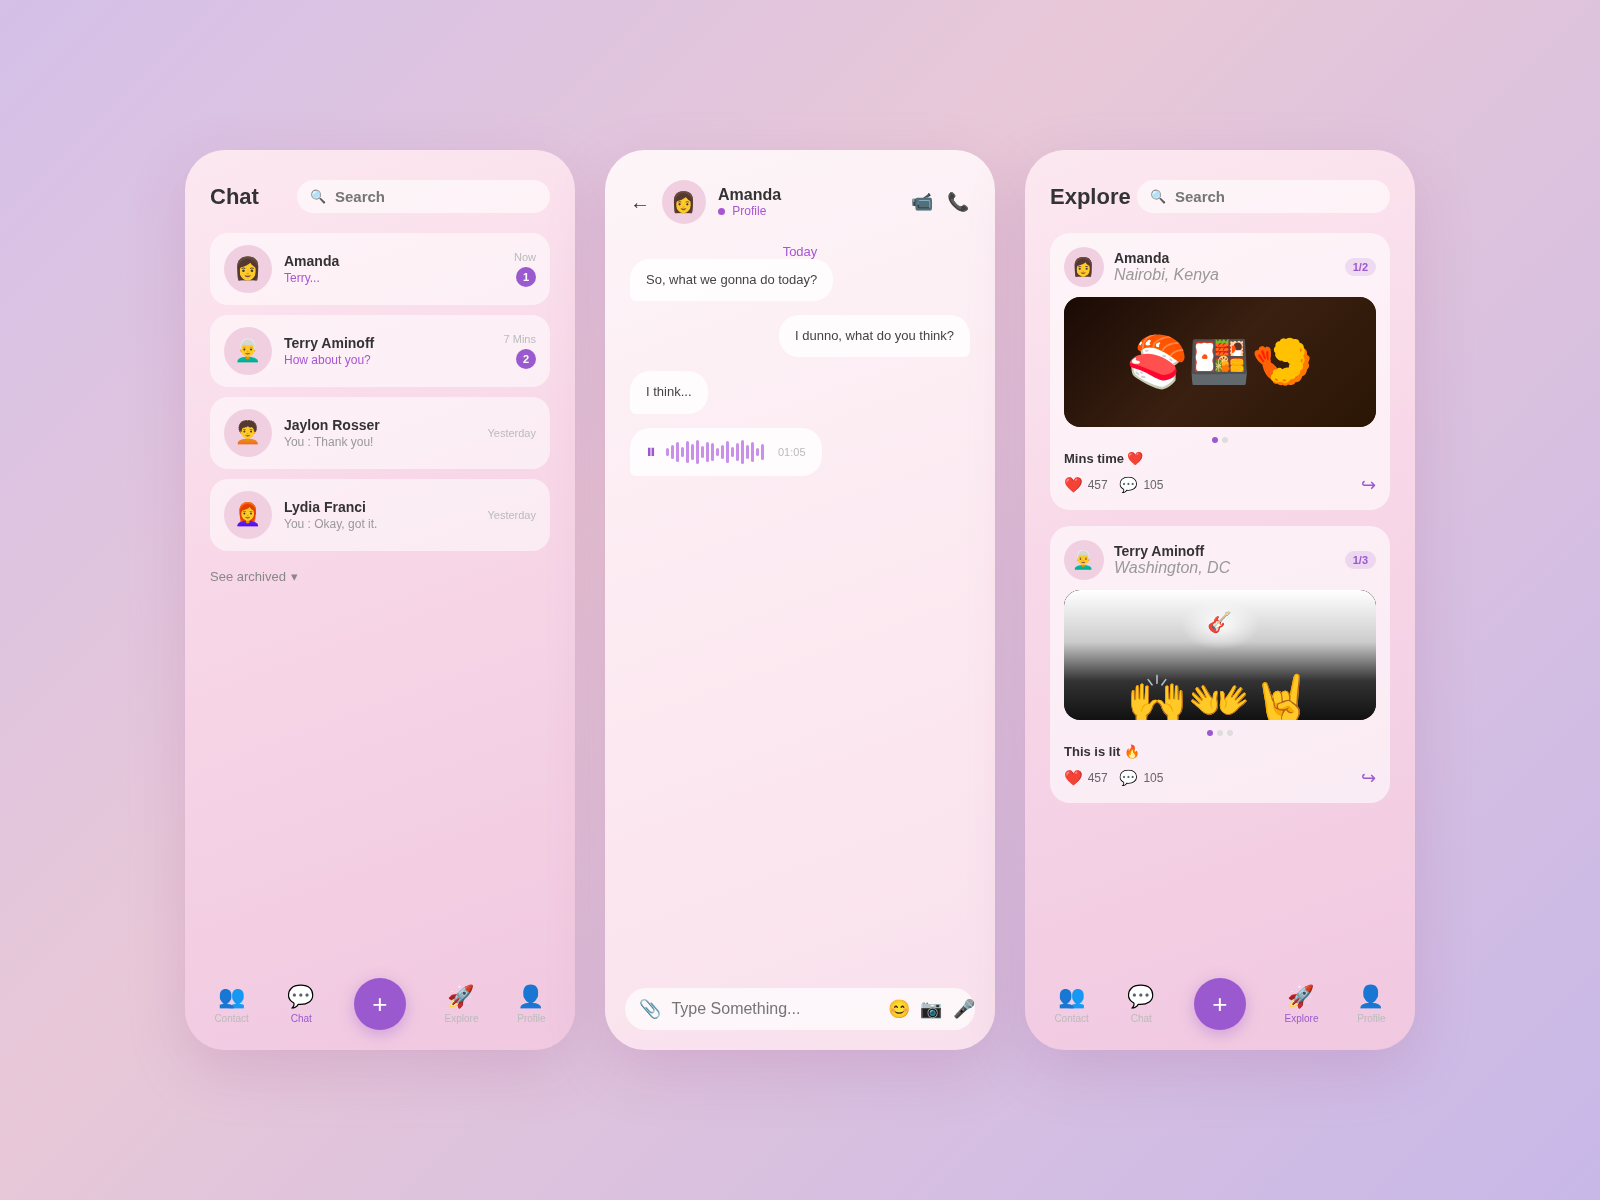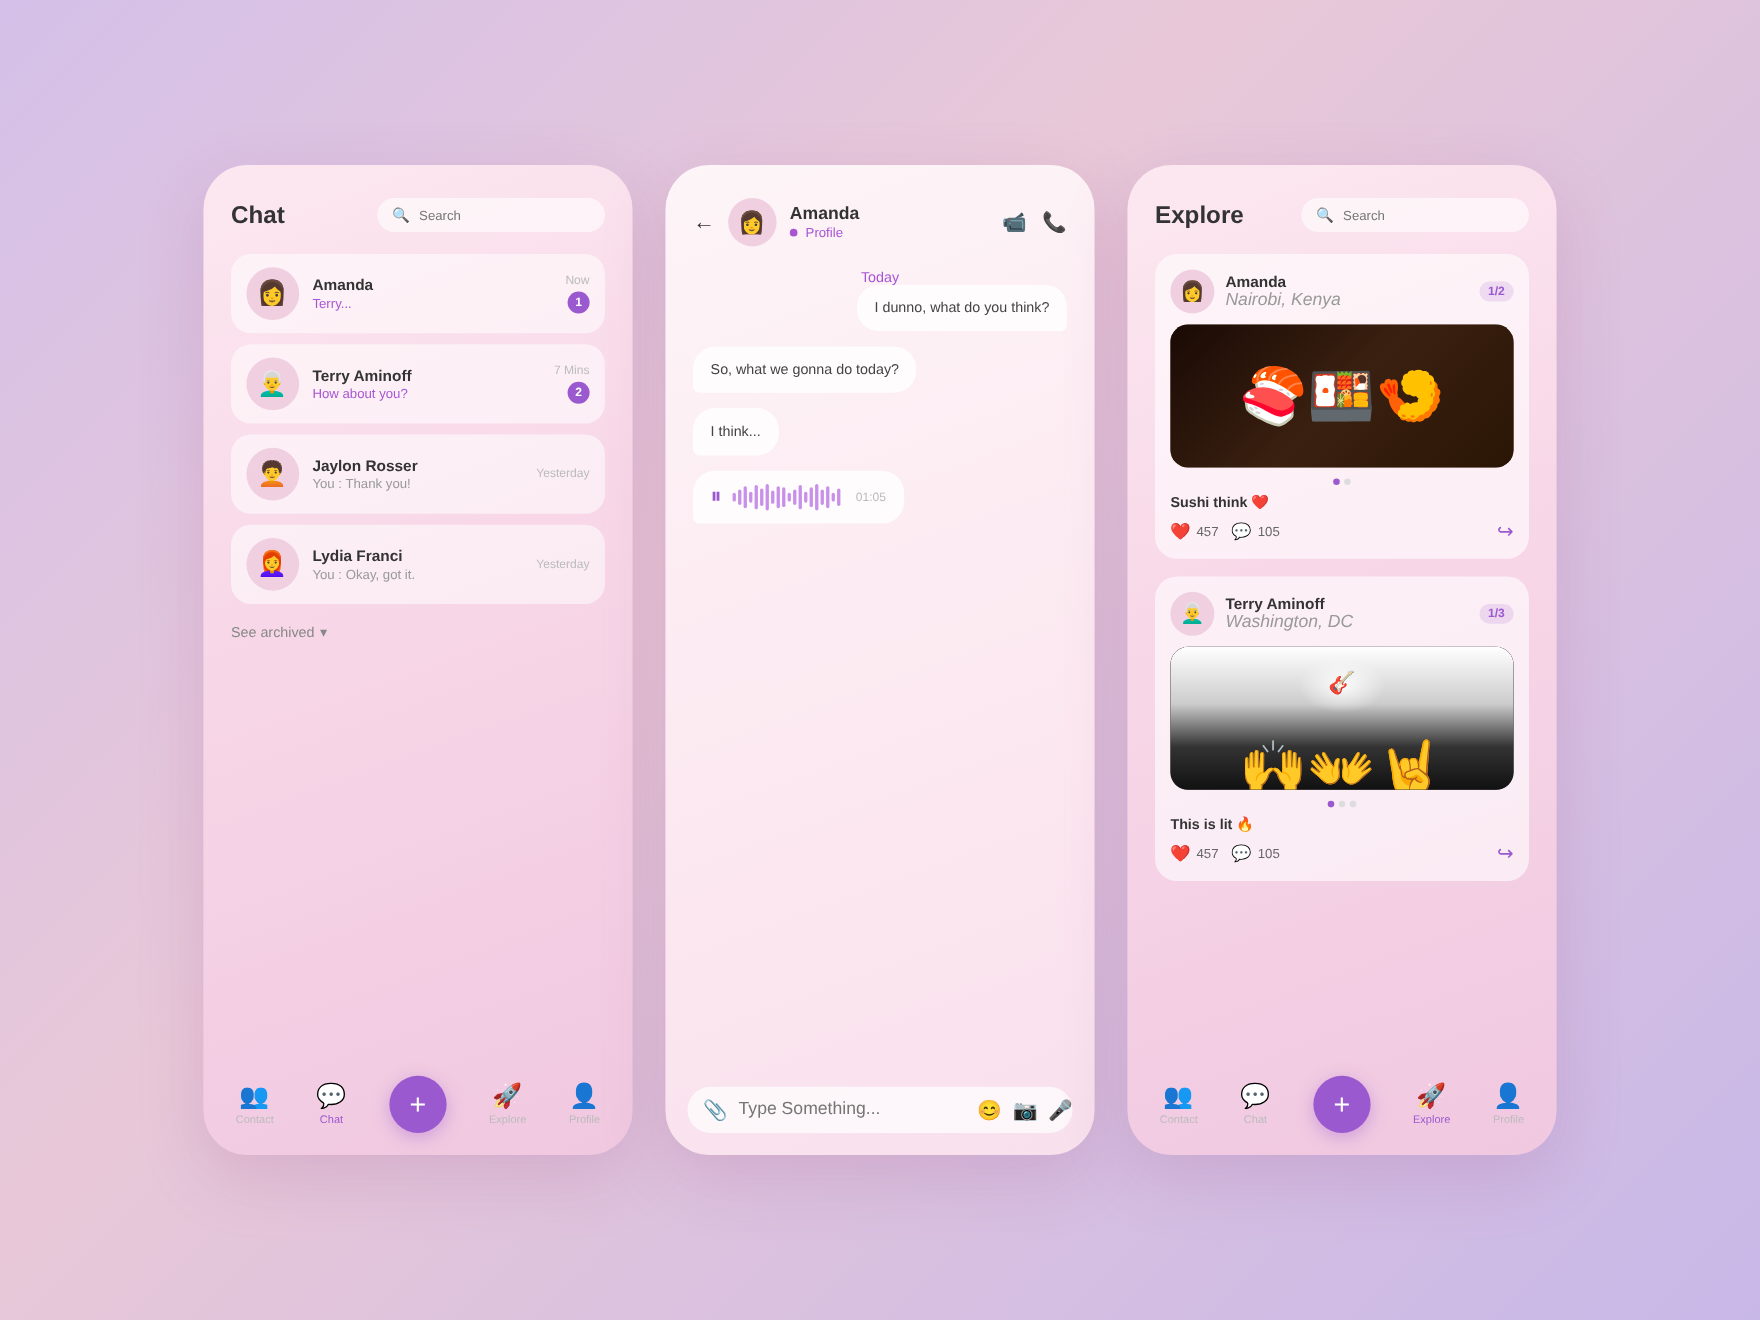--- a/index.html
+++ b/index.html
@@ -36,24 +36,25 @@
       display: flex;
       align-items: center;
       background: rgba(255,255,255,0.6);
       border-radius: 20px;
       padding: 8px 14px;
       gap: 8px;
     }
     .search-bar input {
       border: none;
       background: transparent;
-      font-size: 12px;
+      font-size: 15px;
       color: #999;
       outline: none;
       width: 100%;
+      font-weight: bold;
     }
     .search-icon-sm { color: #bbb; font-size: 13px; }
 
     
     .chat-header {
       display: flex;
       align-items: center;
       justify-content: space-between;
       margin-bottom: 20px;
     }
@@ -408,25 +409,25 @@
     </div>
     <div class="conv-actions">
       <span>📹</span>
       <span>📞</span>
     </div>
   </div>
 
   <div class="date-divider">Today</div>
 
   <div class="messages">
+    <div class="msg-bubble msg-left">
+      <span>So, what we gonna do today?</span>
+    </div>
     <div class="msg-bubble msg-right">
       <span>I dunno, what do you think?</span>
-    </div>
-    <div class="msg-bubble msg-left">
-      <span>So, what we gonna do today?</span>
     </div>
     <div class="msg-bubble msg-left">
       <span>I think...</span>
     </div>
 
     <div class="voice-bubble">
       <span class="play-btn">⏸</span>
       <div class="waveform">
         <div class="wave-bar" style="height:8px"></div>
         <div class="wave-bar" style="height:14px"></div>
@@ -484,21 +485,21 @@
       </div>
       <div class="explore-image sushi">
         <div class="sushi-visual">
           <div style="font-size:50px; filter: saturate(1.5);">🍣🍱🍤</div>
         </div>
       </div>
       <div class="img-dots">
         <div class="img-dot active"></div>
         <div class="img-dot"></div>
       </div>
-      <div class="explore-caption">Sushi think ❤️</div>
+      <div class="explore-caption">Mins time ❤️</div>
       <div class="explore-actions">
         <div class="action-group">
           <span class="action-icon">❤️</span>
           <span>457</span>
         </div>
         <div class="action-group">
           <span class="action-icon">💬</span>
           <span>105</span>
         </div>
         <span class="share-btn">↪</span>

